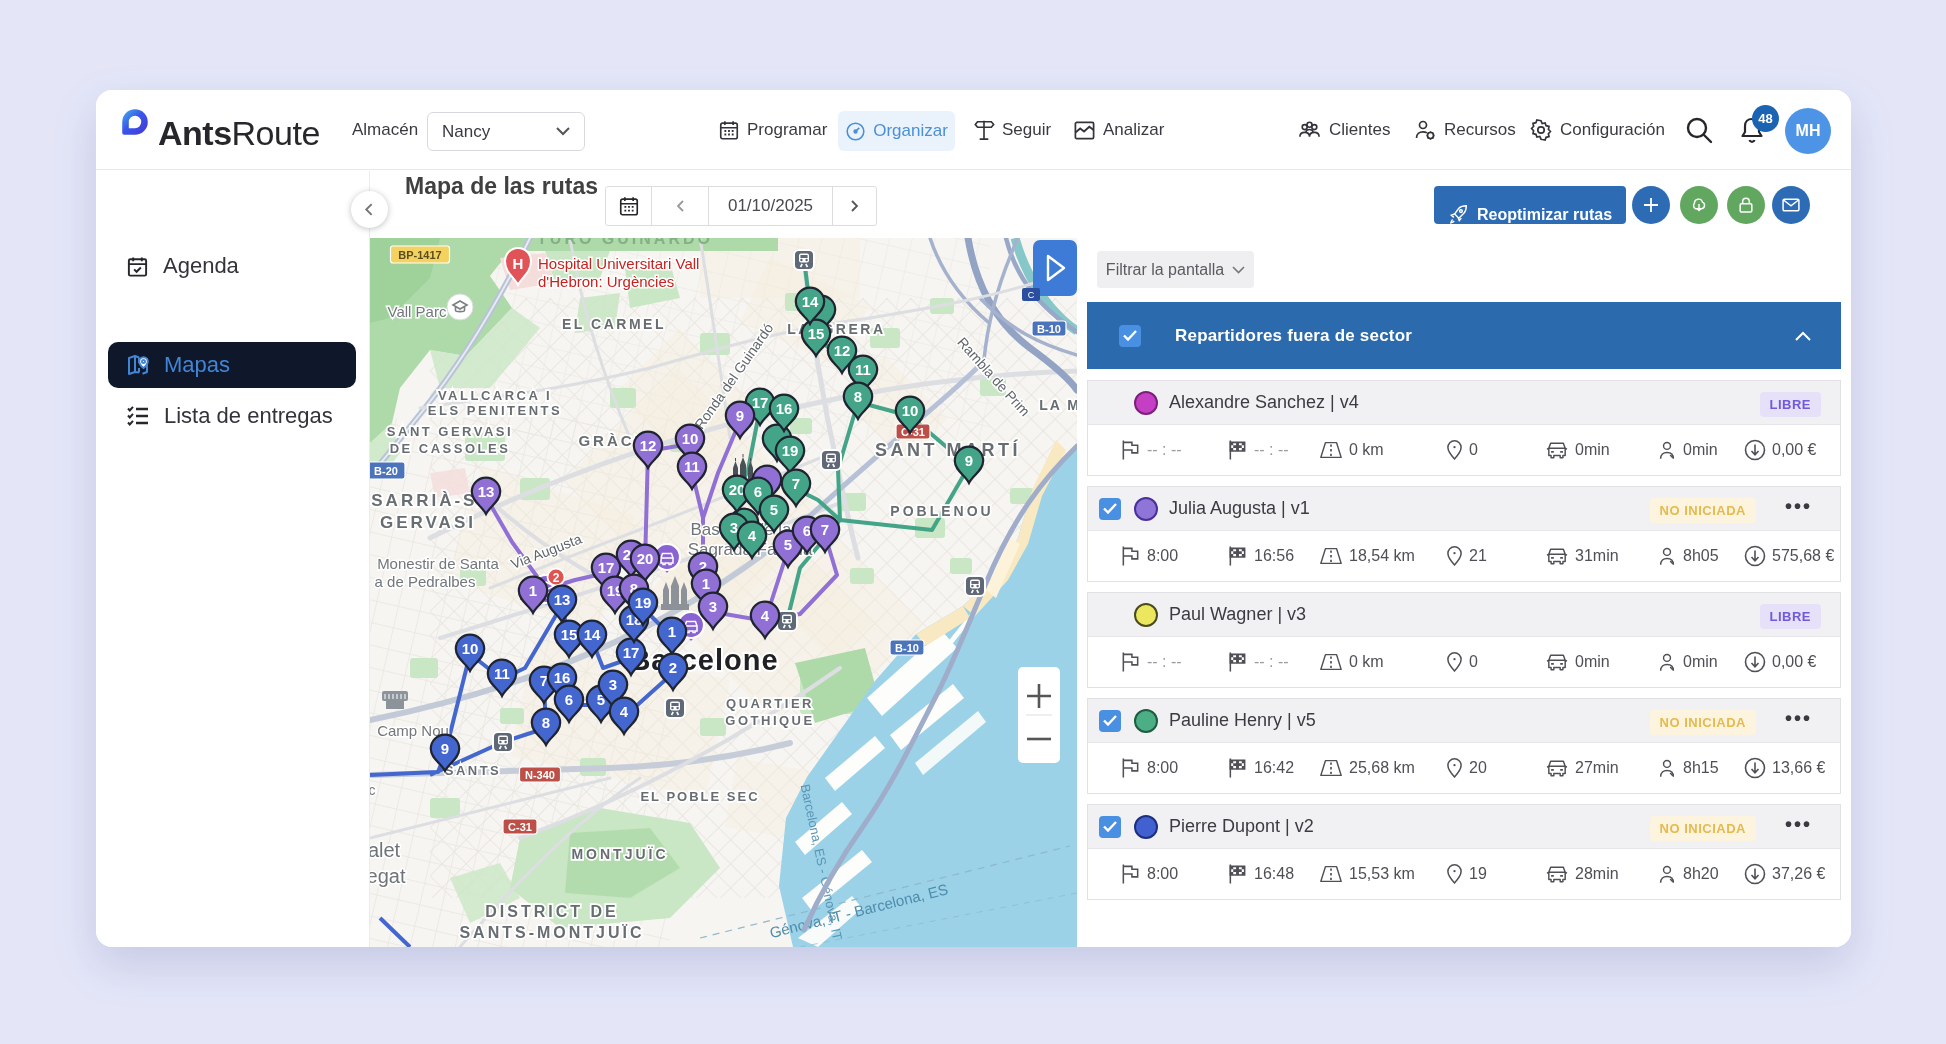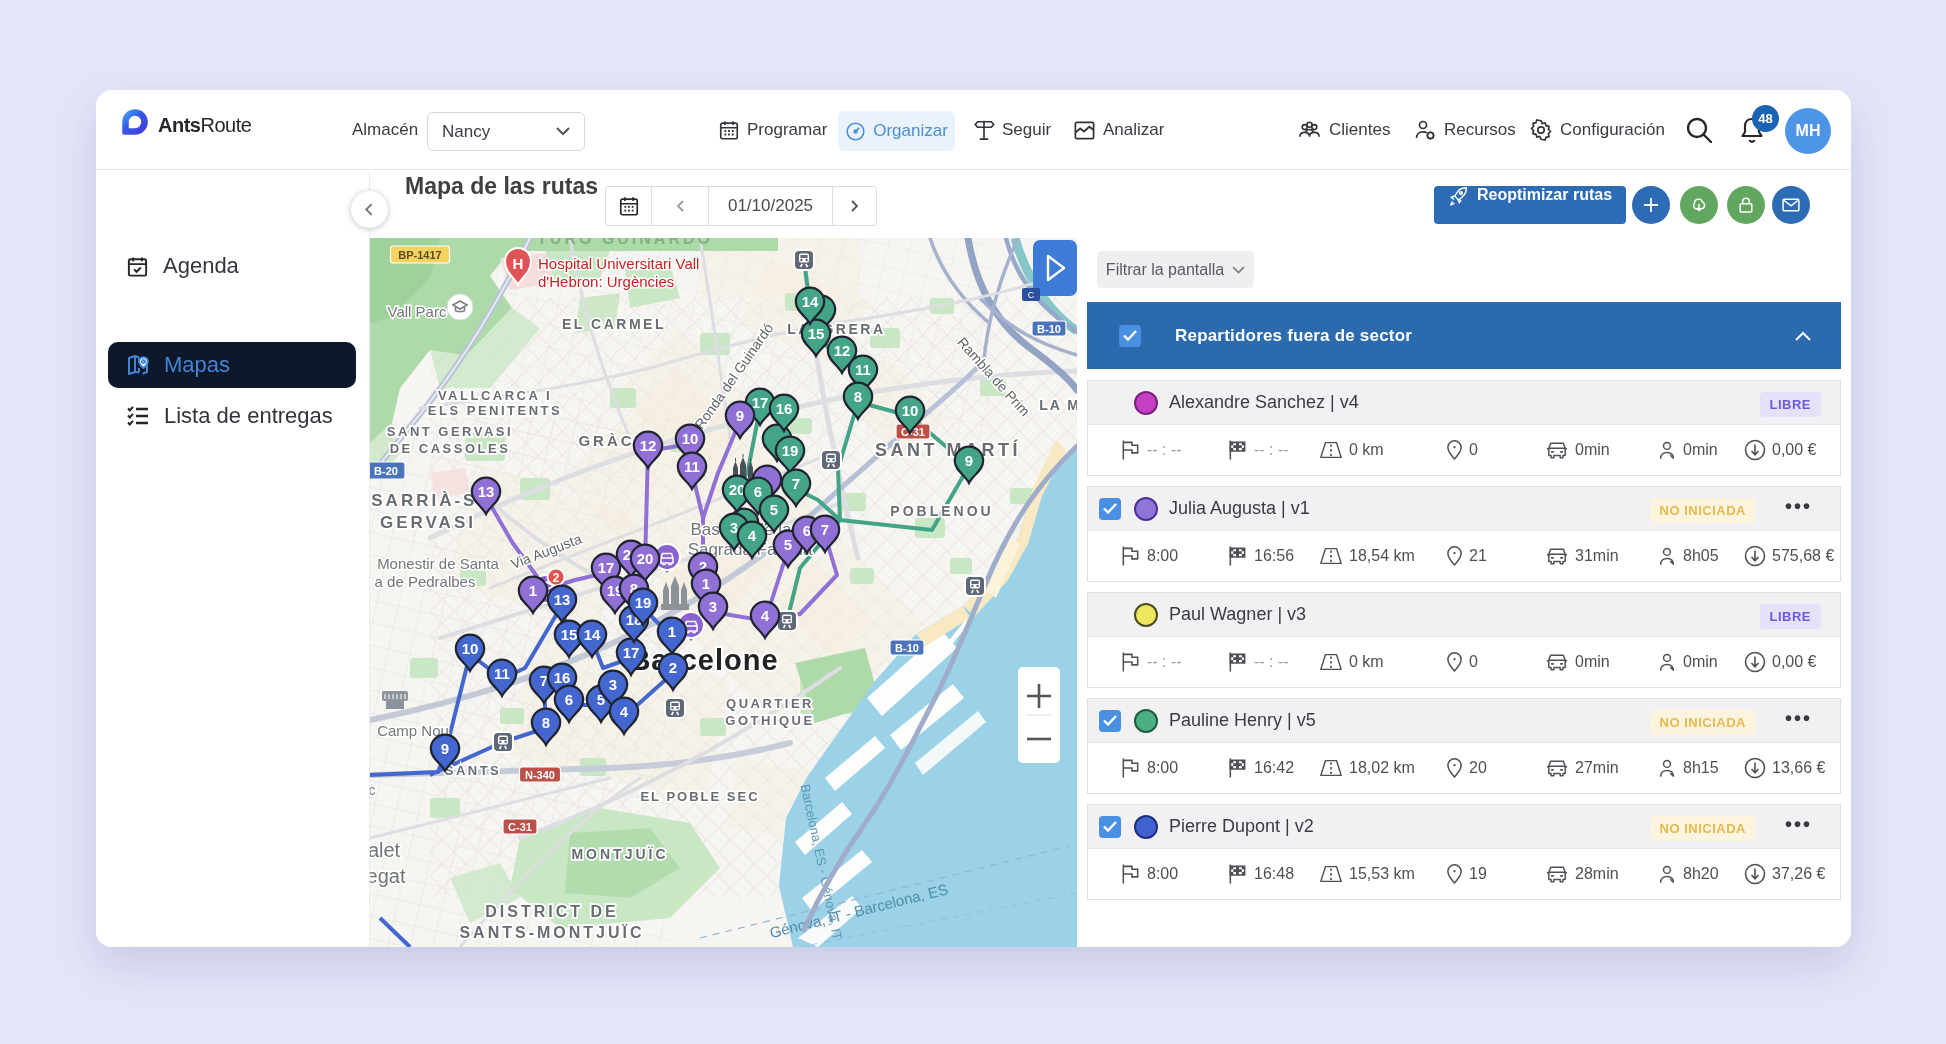--- a/index.html
+++ b/index.html
@@ -2,39 +2,39 @@
 <html><head><meta charset="utf-8">
 <style>
 *{margin:0;padding:0;box-sizing:border-box}
 html,body{width:1946px;height:1044px;overflow:hidden}
 body{background:#e4e6f8;font-family:"Liberation Sans",sans-serif;position:relative}
 .card{position:absolute;left:96px;top:90px;width:1755px;height:857px;background:#fff;border-radius:16px;box-shadow:0 18px 45px rgba(60,70,140,.18);overflow:hidden}
 .abs{position:absolute}
 
 .nav{position:absolute;left:0;top:0;width:100%;height:80px;background:#fff;border-bottom:1px solid #e8e8ec}
 .nav .item{position:absolute;top:0;height:80px;display:flex;align-items:center;gap:7px;color:#3a3a42;font-size:17px}
-.logotext{font-size:20px;letter-spacing:-.5px;color:#26262b}
+.logotext{font-size:34px;letter-spacing:-.5px;color:#26262b}
 .logotext b{font-weight:700}
 .logotext span{font-weight:400}
 .select{position:absolute;left:331px;top:22px;width:158px;height:39px;border:1px solid #d8d8de;border-radius:6px;display:flex;align-items:center;padding:0 14px;font-size:17px;color:#3a3a42}
 .select .car{margin-left:auto}
 .pill{position:absolute;left:742px;top:21px;width:117px;height:40px;background:#eaf3fc;border-radius:6px;display:flex;align-items:center;justify-content:center;gap:7px;color:#4a90d9;font-size:17px}
 .badge48{position:absolute;left:1656px;top:15px;width:27px;height:27px;border-radius:50%;background:#1b64b4;color:#fff;font-size:13px;font-weight:700;display:flex;align-items:center;justify-content:center;z-index:2}
 .avatar{position:absolute;left:1689px;top:18px;width:46px;height:46px;border-radius:50%;background:#4d94e6;color:#fff;font-size:16px;font-weight:700;display:flex;align-items:center;justify-content:center}
 
 .sidebar{position:absolute;left:0;top:81px;width:274px;height:776px;background:#fff;border-right:1px solid #ececf0}
 .sideitem{position:absolute;left:12px;width:248px;height:46px;border-radius:10px;display:flex;align-items:center;gap:14px;padding-left:18px;font-size:22px;color:#33333b}
 .sideitem.active{background:#0f172a;color:#4285d6}
 
 .toolbar{position:absolute;left:275px;top:81px;width:1480px;height:67px;background:#fff}
 .backbtn{position:absolute;left:-20px;top:20px;width:37px;height:37px;border-radius:50%;background:#fff;box-shadow:0 1px 6px rgba(0,0,0,.25);display:flex;align-items:center;justify-content:center;z-index:5}
 .title{position:absolute;left:34px;top:2px;font-size:23px;color:#404040;font-weight:700}
 .dategroup{position:absolute;left:234px;top:15px;height:40px;display:flex;border:1px solid #ddddde;border-radius:3px;background:#fff}
 .dategroup>div{display:flex;align-items:center;justify-content:center;color:#4a4a50}
-.reopt{position:absolute;top:15px;width:192px;height:38px;background:#2d6cb4;border-radius:4px;color:#fff;font-weight:700;font-size:16px;display:flex;align-items:flex-start;justify-content:center;gap:9px}
+.reopt{position:absolute;top:15px;width:192px;height:38px;background:#2d6cb4;border-radius:4px;color:#fff;font-weight:700;font-size:16px;display:flex;align-items:flex-end;justify-content:center;gap:9px}
 .cbtn{position:absolute;top:15px;width:38px;height:38px;border-radius:50%;display:flex;align-items:center;justify-content:center}
 
 .panel{position:absolute;left:981px;top:148px;width:774px;height:709px;background:#fff}
 .filter{position:absolute;left:20px;top:13px;width:157px;height:37px;background:#efeff1;border-radius:4px;display:flex;align-items:center;justify-content:center;gap:8px;color:#5a5a60;font-size:16px}
 .bluebar{position:absolute;left:10px;top:64px;width:754px;height:67px;background:#2a6aad;display:flex;align-items:center}
 .bluebar .cb{margin-left:32px}
 .bluebar .t{color:#fff;font-weight:700;font-size:17px;margin-left:34px;letter-spacing:.2px}
 .cb{width:22px;height:22px;border-radius:4px;background:#4a90e2;display:flex;align-items:center;justify-content:center;flex:none}
 .dcard{position:absolute;left:10px;width:754px;border:1px solid #e1e1e5;background:#fff}
 .dhead{height:44px;background:#f1f1f3;border-bottom:1px solid #e6e6ea;display:flex;align-items:center;position:relative}
@@ -892,21 +892,21 @@
               <path d="M3.5 3h15v9h-15z"></path>
               <path d="M3.5 3h3v3h3V3h3v3h3V3h3v3h-3v3h3v3h-3V9h-3v3h-3V9h-3v3h-3V9h3V6h-3z" fill="#4f4f56" stroke="none"></path>
             </svg>
             <span>16:42</span>
           </div>
           <div class="stat" style="left:231px">
             <svg width="24" height="20" viewBox="0 0 26 20" fill="none" stroke="#4f4f56" stroke-width="1.6">
               <path d="M7 2h12l5 16H2z" stroke-linejoin="round"></path>
               <path d="M13 4v2.5M13 9v2.5M13 14v2.5" stroke-width="1.8"></path>
             </svg>
-            <span>18,02 km</span>
+            <span>25,68 km</span>
           </div>
           <div class="stat" style="left:358px">
             <svg width="17" height="22" viewBox="0 0 18 22" fill="none" stroke="#4f4f56" stroke-width="1.6">
               <path d="M9 1.2a7 7 0 0 1 7 7c0 4.8-7 12.3-7 12.3S2 13 2 8.2a7 7 0 0 1 7-7z"></path>
               <circle cx="9" cy="8" r="1.2" fill="#4f4f56" stroke="none"></circle>
             </svg>
             <span>20</span>
           </div>
           <div class="stat" style="left:457px">
             <svg width="24" height="20" viewBox="0 0 26 22" fill="none" stroke="#4f4f56" stroke-width="1.6">

